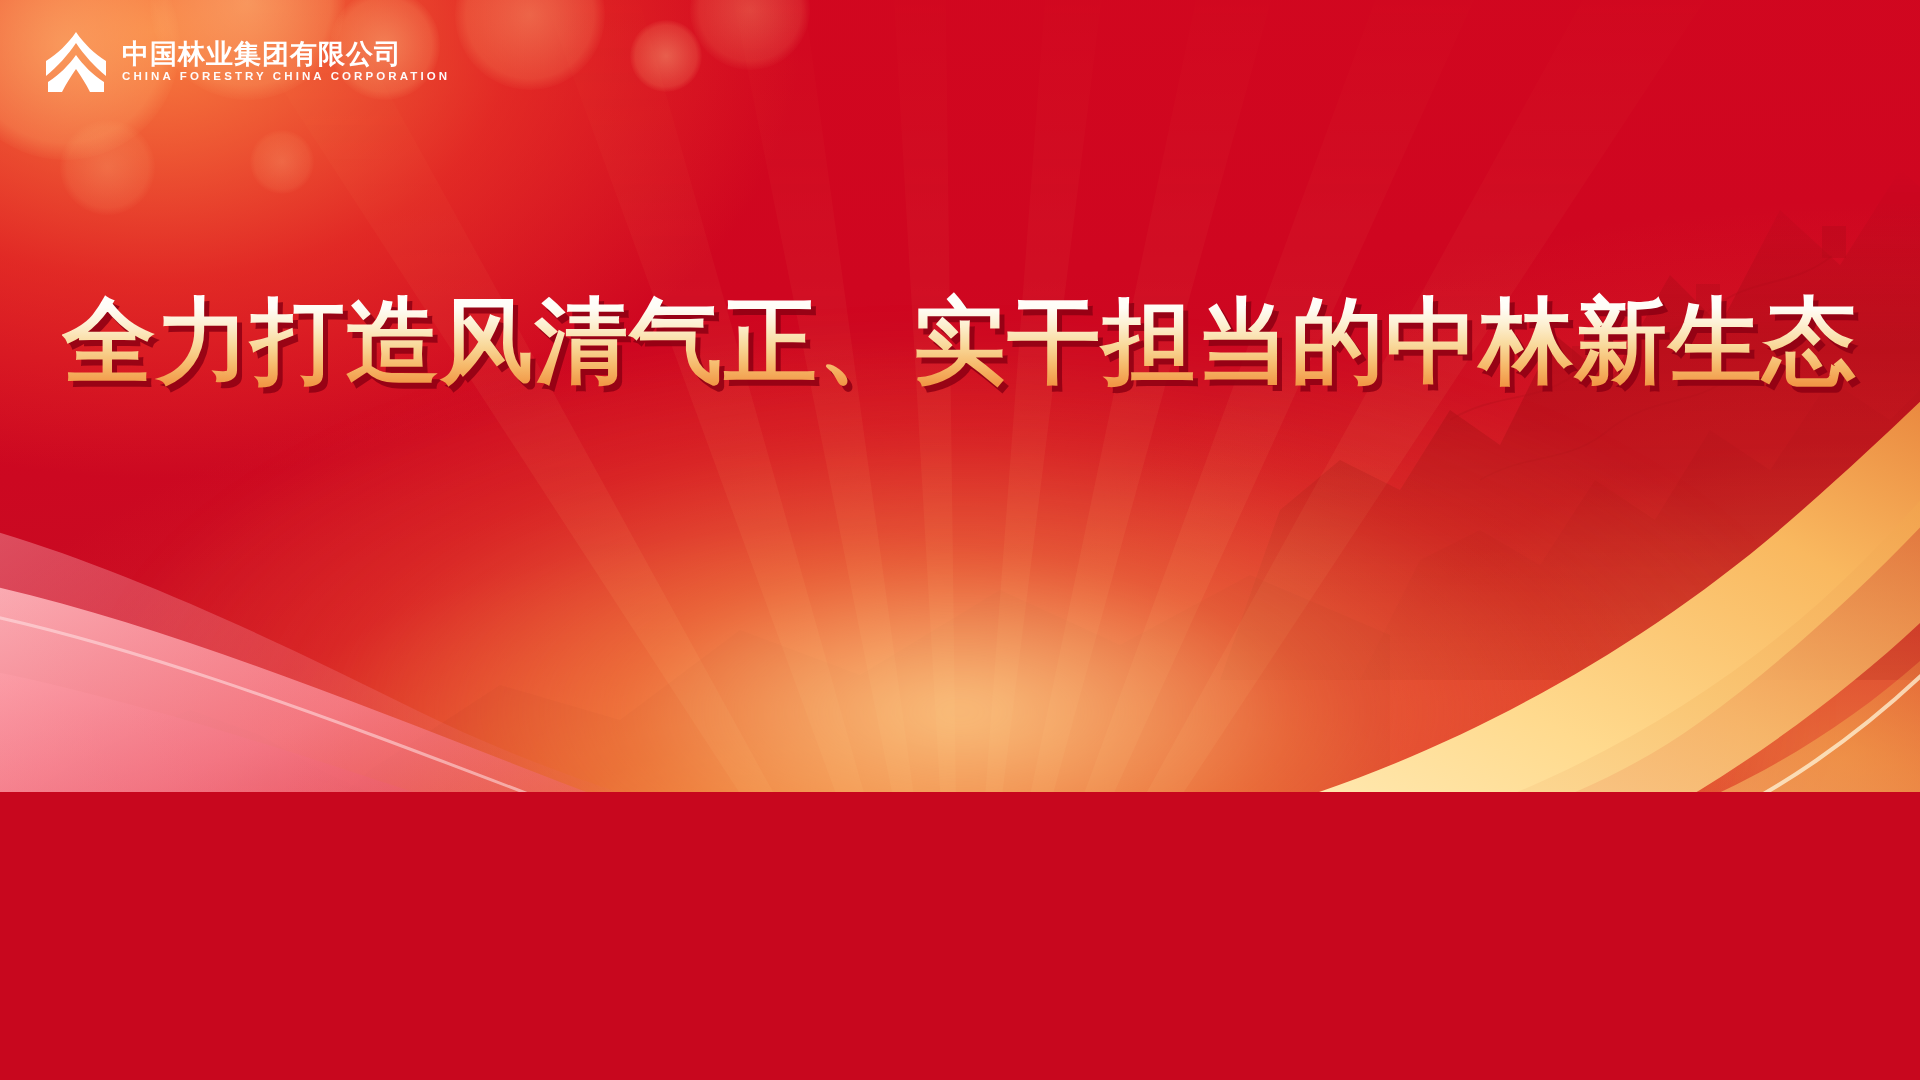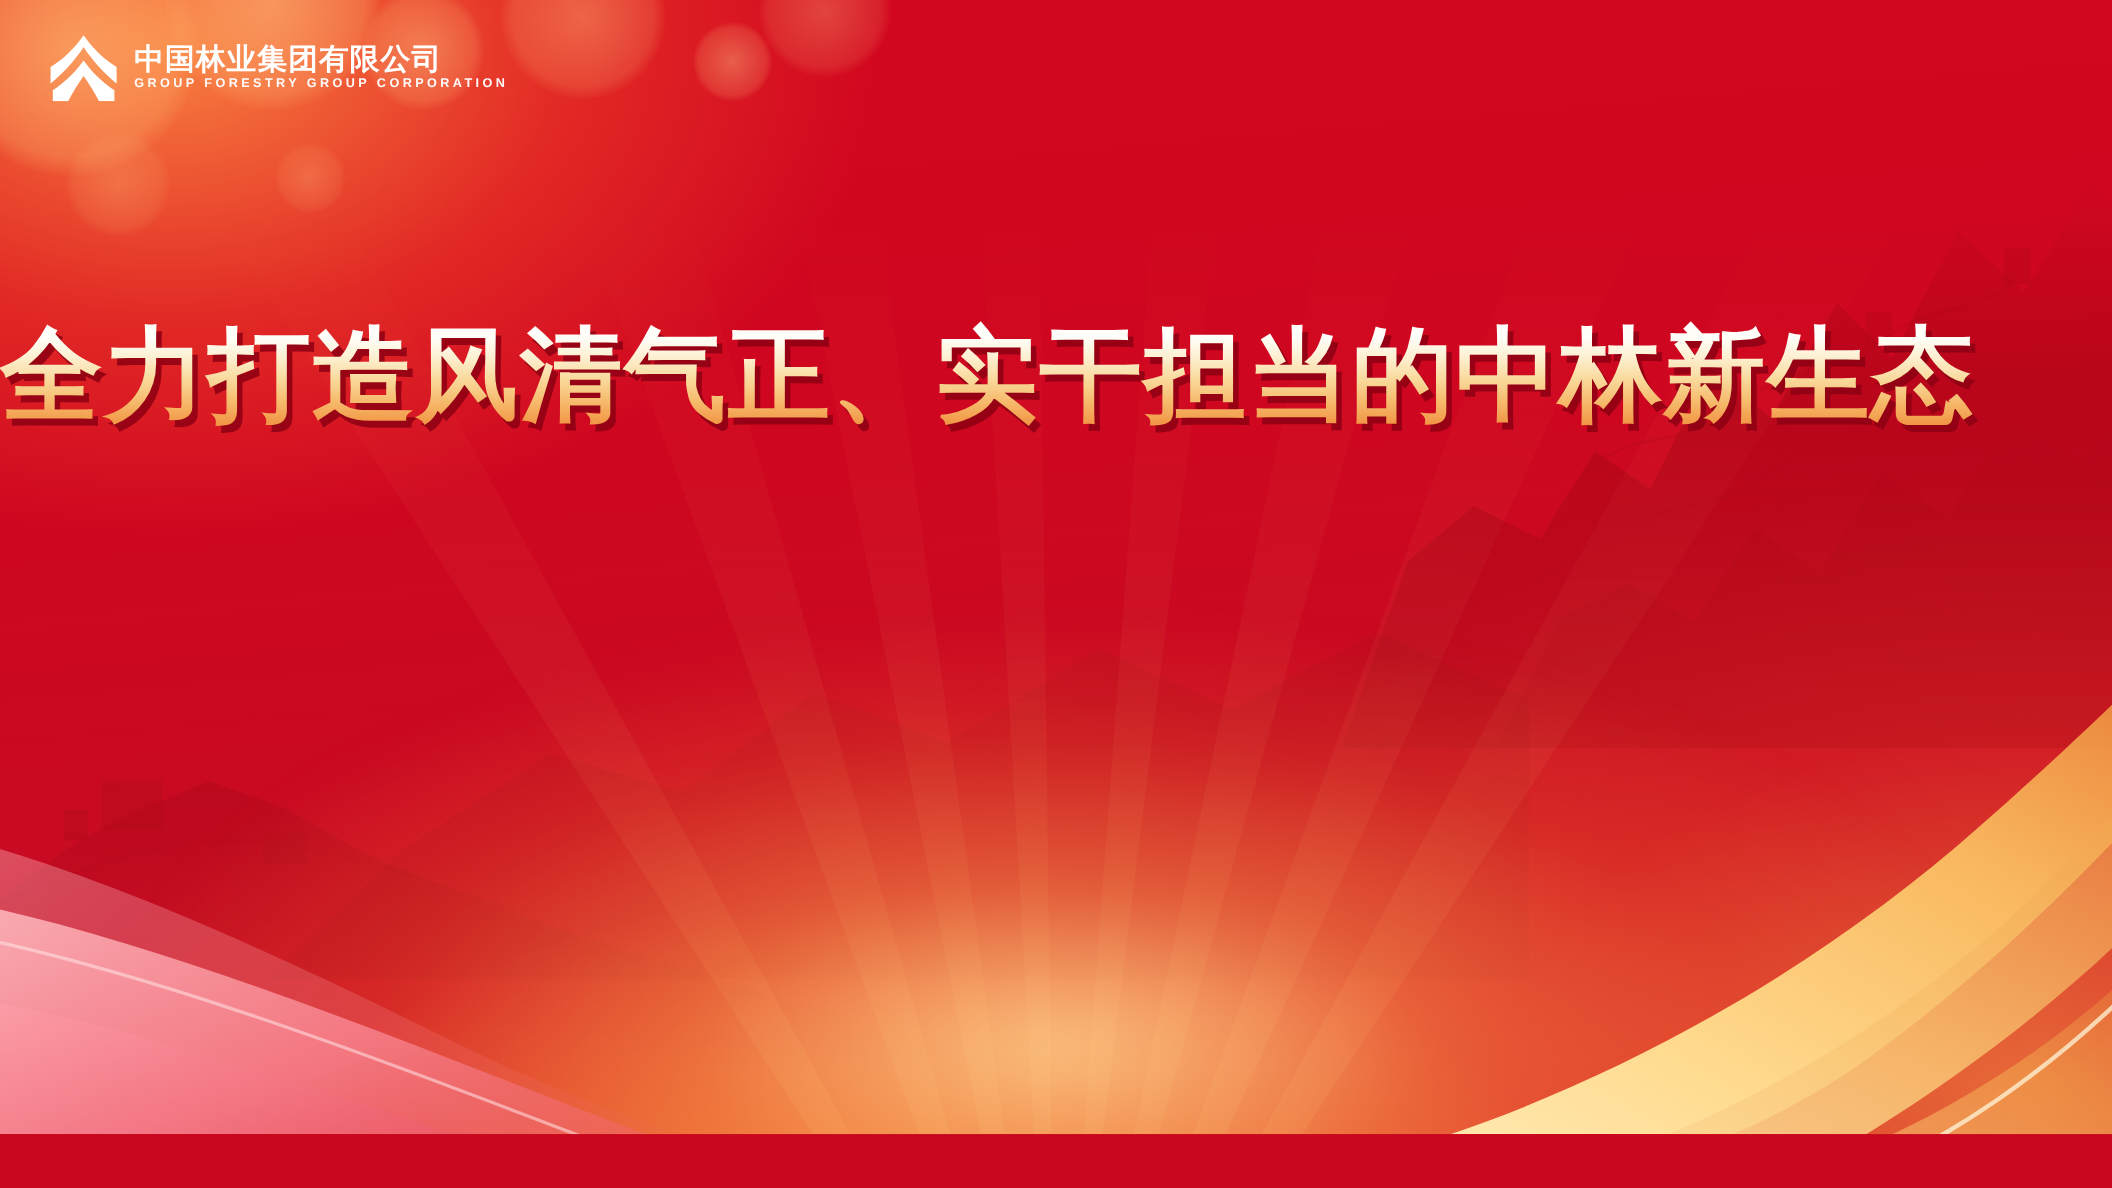--- a/index.html
+++ b/index.html
@@ -1,20 +1,20 @@
 <!DOCTYPE html>
 <html><head>
 <meta charset="utf-8">
 <style>
   * { margin:0; padding:0; box-sizing:border-box; }
   html,body { width:1920px; height:1080px; overflow:hidden; background:#c8071e; }
   body { font-family:"Liberation Sans","DejaVu Sans",sans-serif; }
 
   #stage {
-    position:relative; width:1920px; height:1031px; overflow:hidden;
+    position:relative; width:1920px; height:792px; overflow:hidden;
     background:
       radial-gradient(ellipse 1500px 900px at 42% 118%, rgba(255,180,80,0.95) 0%, rgba(255,140,50,0.55) 22%, rgba(240,60,40,0.25) 45%, rgba(210,10,32,0) 66%),
       radial-gradient(ellipse 900px 620px at 8% 4%, rgba(255,150,70,0.85) 0%, rgba(250,90,45,0.42) 40%, rgba(214,12,34,0) 72%),
       radial-gradient(ellipse 1200px 800px at 96% 96%, rgba(255,170,70,0.60) 0%, rgba(245,90,40,0.22) 40%, rgba(214,12,34,0) 70%),
       linear-gradient(175deg, #d2071f 0%, #cf0620 38%, #c90a22 62%, #c40d26 100%);
   }
 
   
   .layer { position:absolute; inset:0; pointer-events:none; }
 
@@ -61,21 +61,21 @@
     line-height:1; white-space:nowrap;
   }
   #logo .en {
     color:#ffffff; font-size:11.5px; font-weight:700; line-height:1;
     letter-spacing:3.1px; white-space:nowrap; opacity:.97;
   }
 
   
   #headline {
     position:absolute; left:0; right:0; top:288px;
-    display:flex; flex-direction:row; align-items:center; gap:26px;
+    display:flex; flex-direction:column; align-items:center; gap:26px;
   }
   .hl-line {
     position:relative;
     font-family:"Liberation Sans","DejaVu Sans",sans-serif;
     font-size:93px; font-weight:700; line-height:1.16;
     letter-spacing:1.5px; white-space:nowrap;
   }
   .hl-line .shadow {
     position:absolute; left:5px; top:6px;
     color:#8e0013; opacity:.85; z-index:1;
@@ -223,21 +223,21 @@
 
   <div id="logo">
     <svg class="mark" viewBox="0 0 64 62">
       <g fill="#ffffff">
         <path d="M32 2 C24 14 13 24 2 31 L2 46 C13 37 24 25 32 13 C40 25 51 37 62 46 L62 31 C51 24 40 14 32 2 Z"></path>
         <path d="M32 25 C25 35 15 45 4 52 L4 62 L18 62 C22 54 27 46 32 39 C37 46 42 54 46 62 L60 62 L60 52 C49 45 39 35 32 25 Z"></path>
       </g>
     </svg>
     <div class="words">
       <div class="cn">中国林业集团有限公司</div>
-      <div class="en">GROUP FORESTRY GROUP CORPORATION</div>
+      <div class="en">CHINA FORESTRY CHINA CORPORATION</div>
     </div>
   </div>
 
   <div id="headline">
     <div class="hl-line">
       <span class="shadow">全力打造风清气正、实干担当的中林新生态</span>
       <span class="face">全力打造风清气正、实干担当的中林新生态</span>
     </div>
   </div>
 

